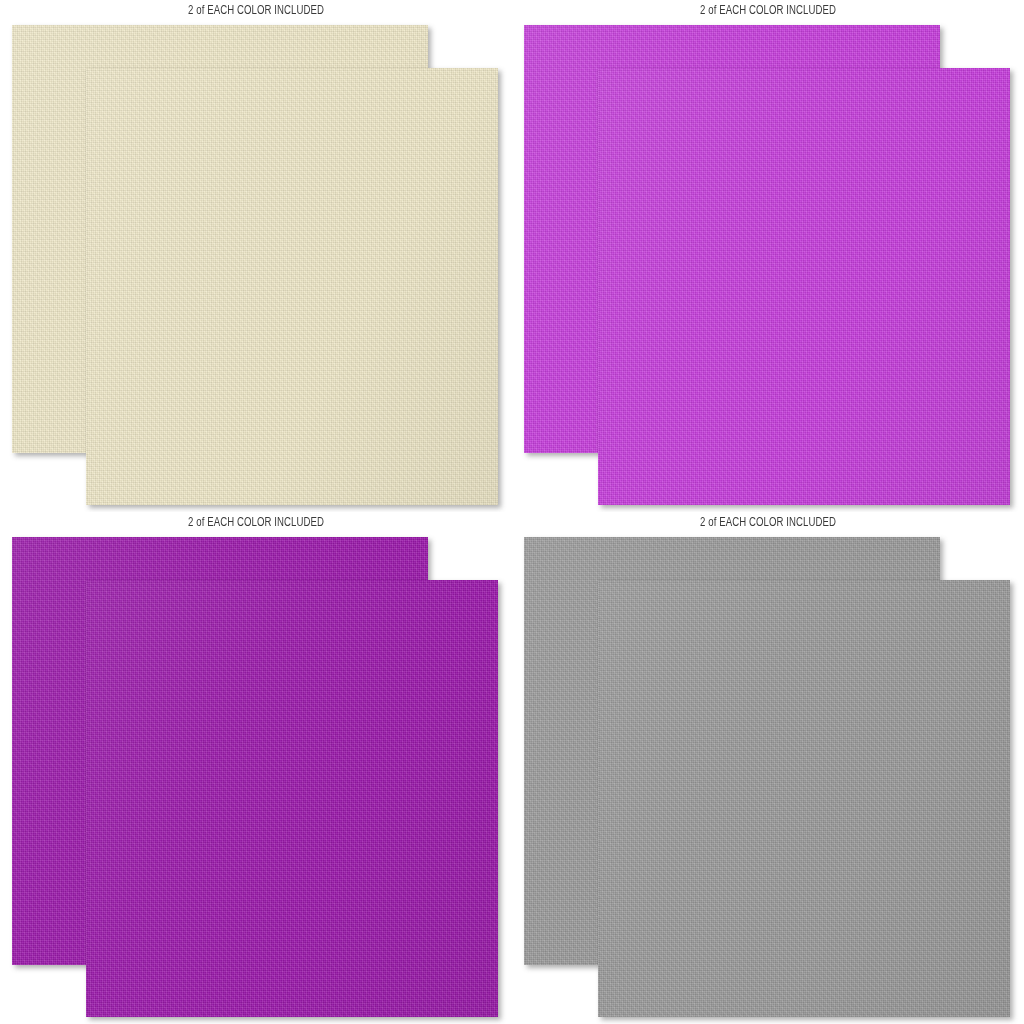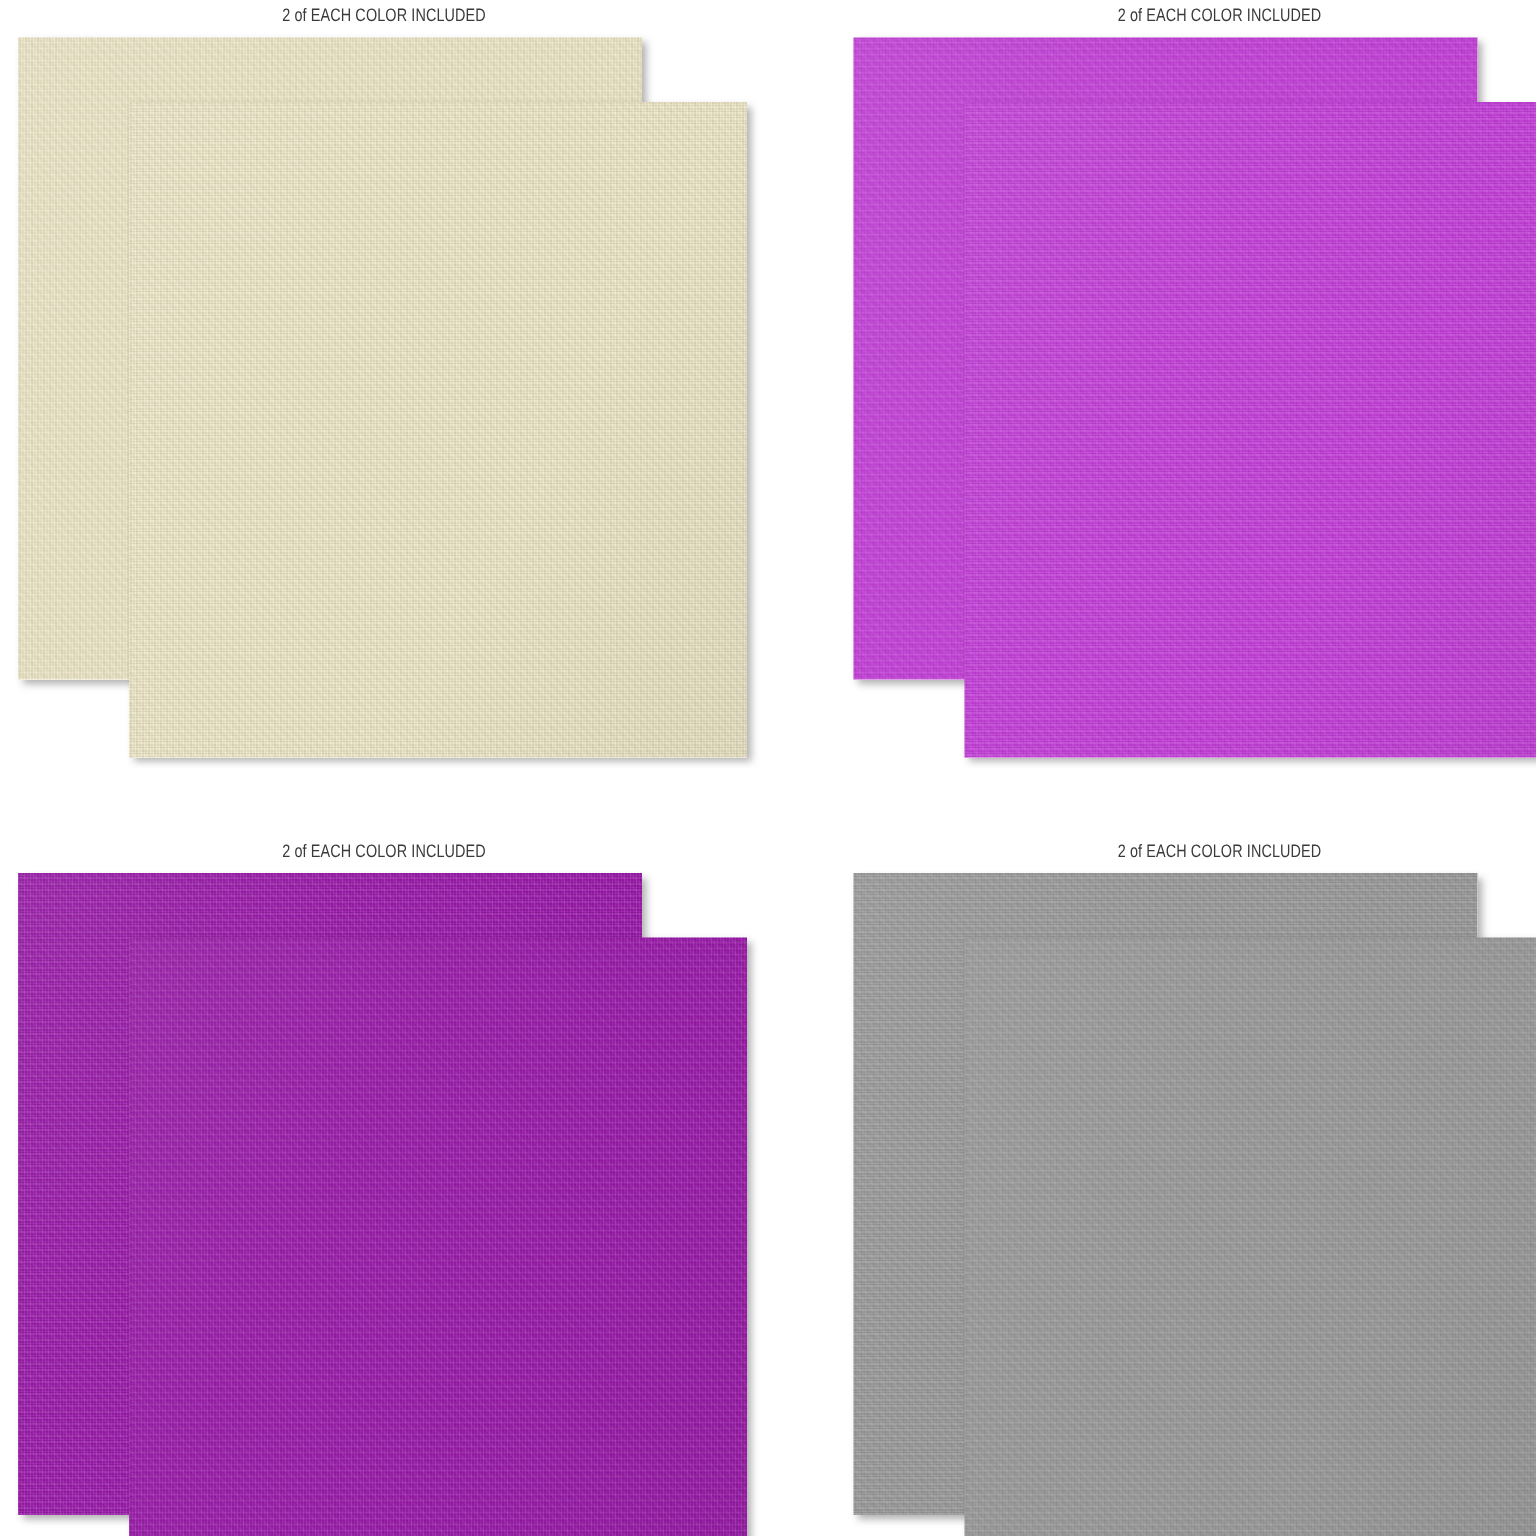--- a/index.html
+++ b/index.html
@@ -16,21 +16,20 @@
   }
 
   #swatch-grid {
     position: relative;
     width: 1024px;
     height: 1024px;
     display: grid;
     grid-template-columns: 512px 512px;
     grid-template-rows: 512px 512px;
     background: #ffffff;
-    gap: 45px;
   }
 
   .swatch-panel {
     position: relative;
     width: 512px;
     height: 512px;
     overflow: hidden;
     background: #ffffff;
   }
 

